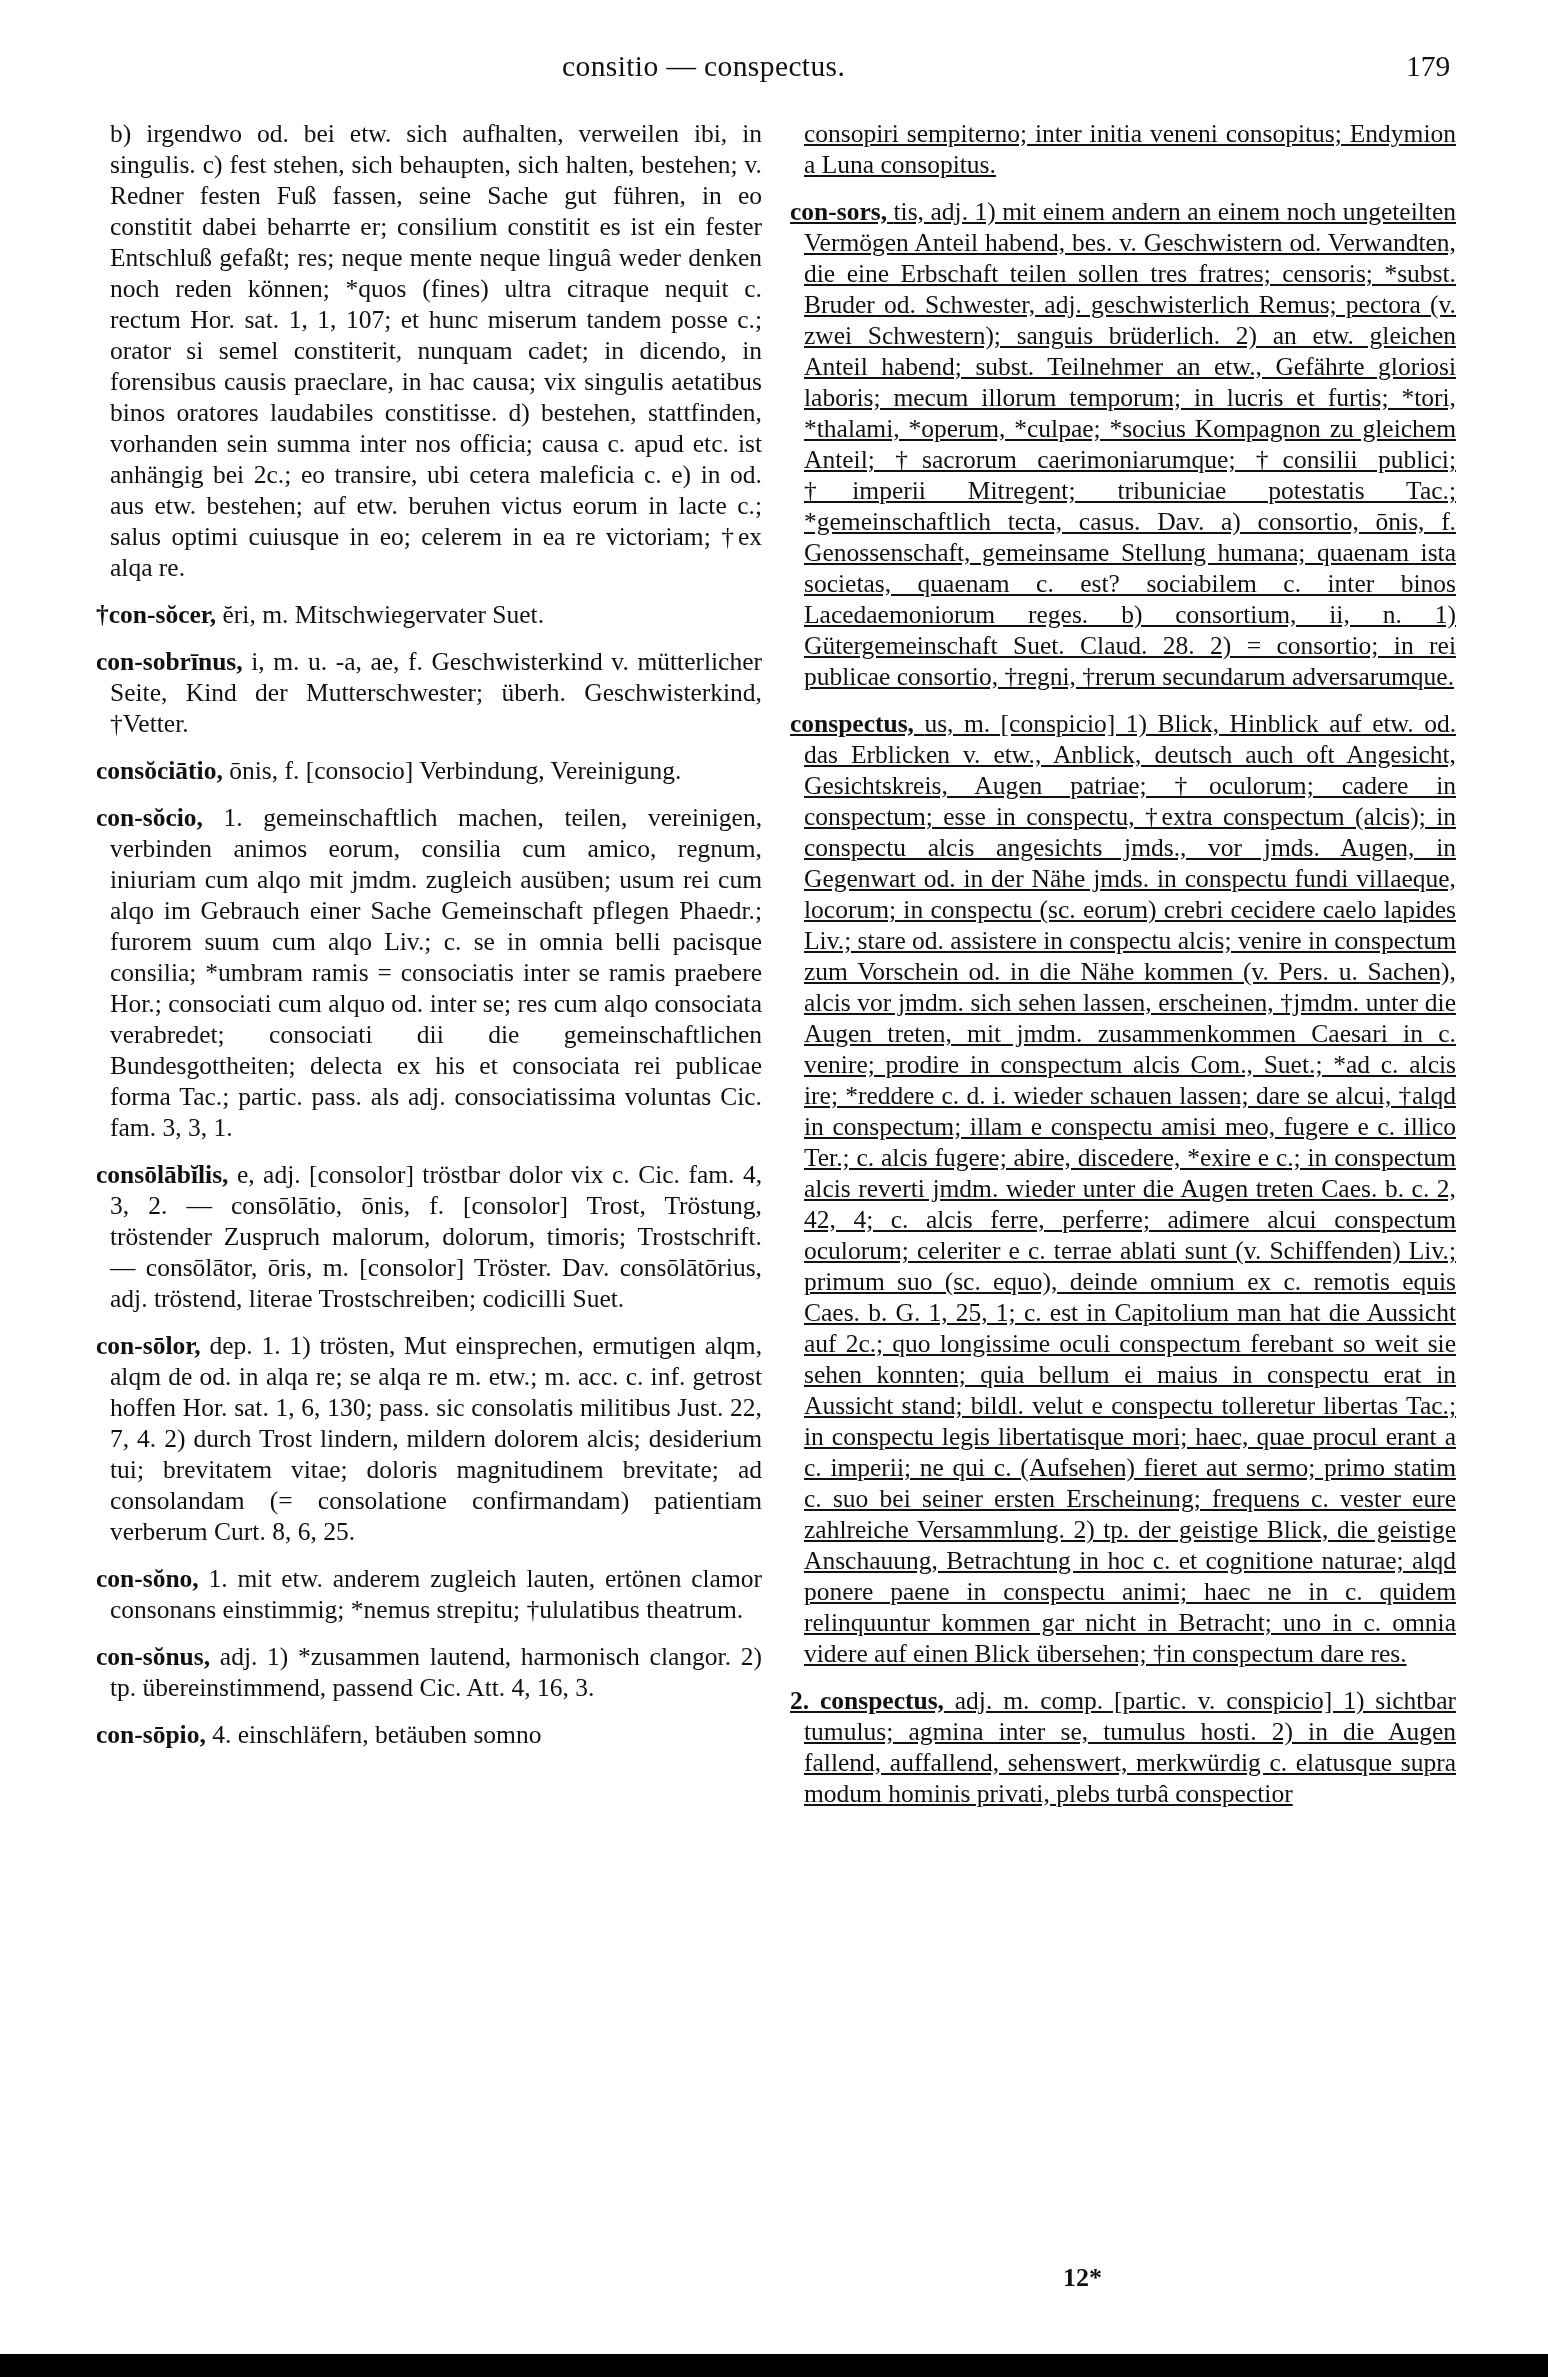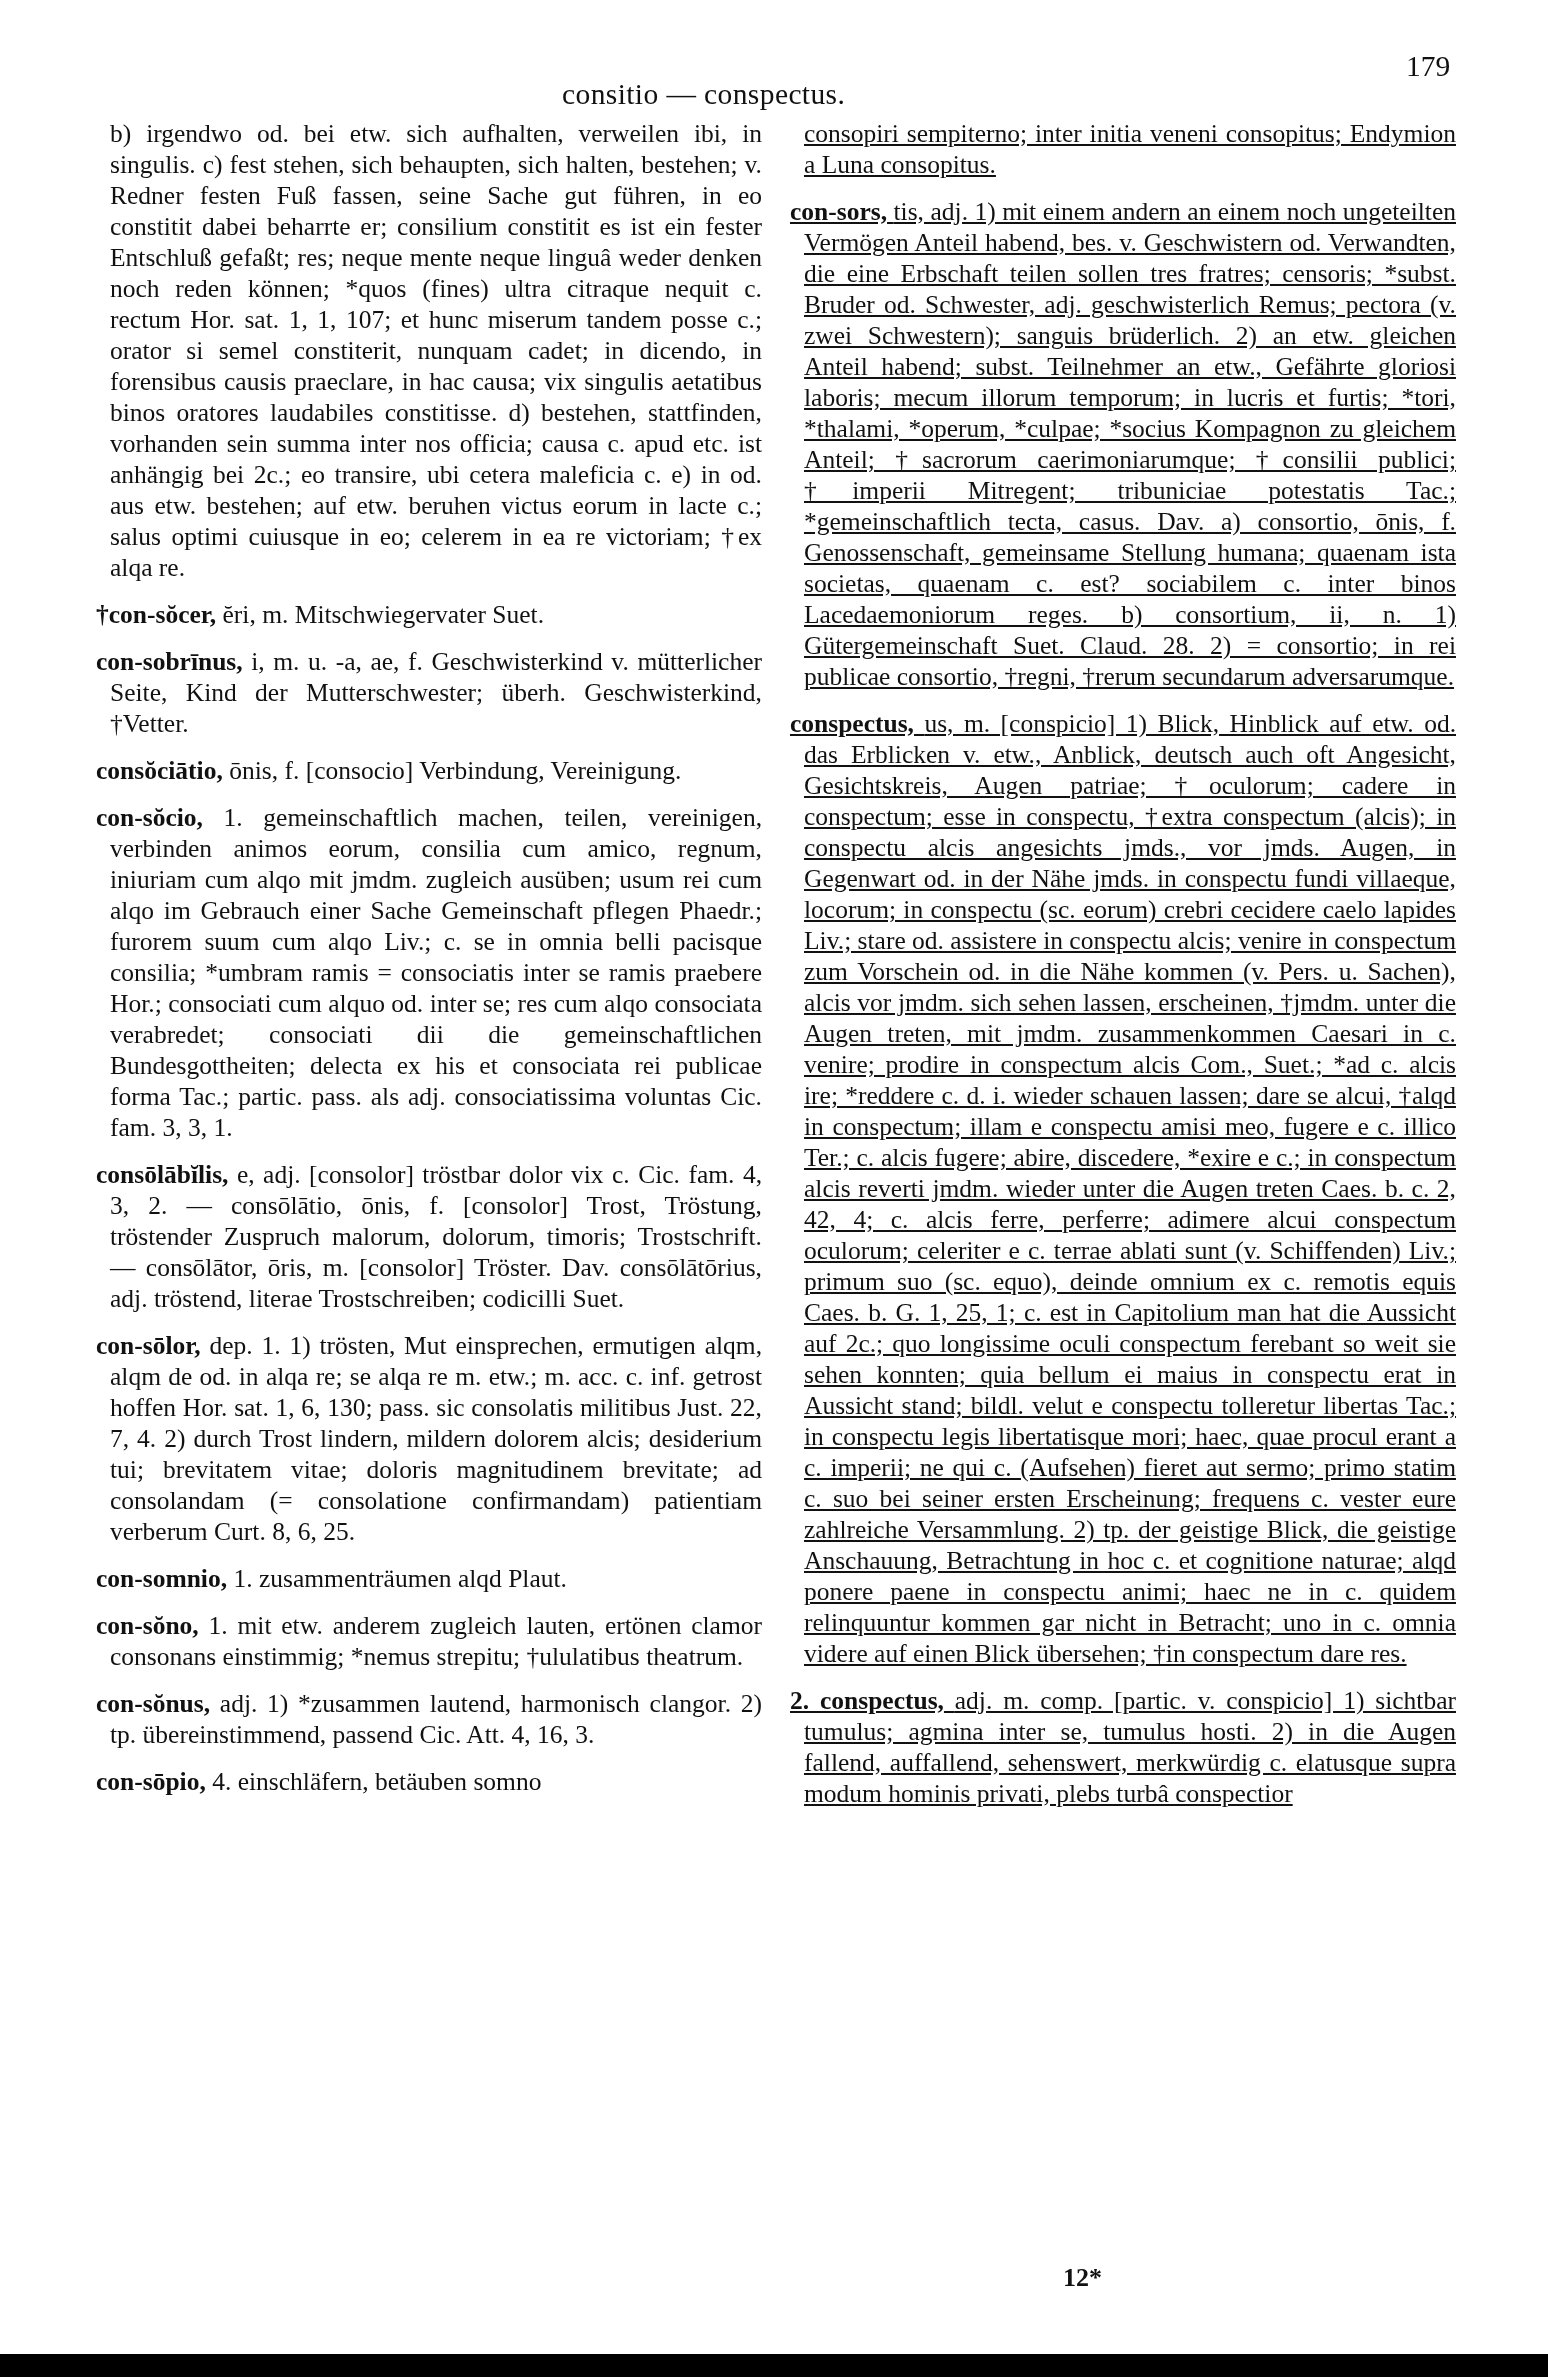--- a/index.html
+++ b/index.html
@@ -1,19 +1,19 @@
 <!DOCTYPE html>
 <html style="font-size:14px"><head>
 <meta charset="utf-8">
 <style>
   html, body { margin:0; padding:0; background:#ffffff; }
   body { width:1549px; height:2377px; position:relative; overflow:hidden;
          font-family:"Liberation Serif","DejaVu Serif",serif; color:#111; }
   .header { position:absolute; top:45px; left:0; width:1549px; height:43px; }
-  .running-head { position:absolute; left:562px; top:5.2px; font-size:29.5px; letter-spacing:0.4px;margin-top:28px; }
+  .running-head { position:absolute; left:562px; top:5.2px; font-size:29.5px; letter-spacing:0.4px; }
   .page-number { position:absolute; left:1406px; top:5.2px; font-size:29.5px; }
   .column { position:absolute; top:102px; width:698px; font-size:25.5px; line-height:31px;
             text-align:justify; }
   .col-left { left:80px; }
   .col-right { left:774px;text-decoration:underline; }
   .entry { text-indent:-14px; padding-left:14px; margin:16px; }
   .cont { margin:16px; padding-left:14px; }
   .hw { font-weight:bold; }
   .signature { position:absolute; left:1063px; top:2263px; font-size:26px; font-weight:bold; }
   .bottom-band { position:absolute; left:0; top:2354px; width:1549px; height:23.4px; background:#000; }
@@ -27,21 +27,20 @@
 </div>
 
 <div class="column col-left">
   <p class="cont">b) irgendwo od. bei etw. sich aufhalten, verweilen ibi, in singulis. c) fest stehen, sich behaupten, sich halten, bestehen; v. Redner festen Fuß fassen, seine Sache gut führen, in eo constitit dabei beharrte er; consilium constitit es ist ein fester Entschluß gefaßt; res; neque mente neque linguâ weder denken noch reden können; *quos (fines) ultra citraque nequit c. rectum Hor. sat. 1, 1, 107; et hunc miserum tandem posse c.; orator si semel constiterit, nunquam cadet; in dicendo, in forensibus causis praeclare, in hac causa; vix singulis aetatibus binos oratores laudabiles constitisse. d) bestehen, stattfinden, vorhanden sein summa inter nos officia; causa c. apud etc. ist anhängig bei 2c.; eo transire, ubi cetera maleficia c. e) in od. aus etw. bestehen; auf etw. beruhen victus eorum in lacte c.; salus optimi cuiusque in eo; celerem in ea re victoriam; †ex alqa re.</p>
   <p class="entry"><span class="hw">†con-sŏcer,</span> <span>ĕri, m. Mitschwiegervater Suet.</span></p>
   <p class="entry"><span class="hw">con-sobrīnus,</span> <span>i, m. u. -a, ae, f. Geschwisterkind v. mütterlicher Seite, Kind der Mutterschwester; überh. Geschwisterkind, †Vetter.</span></p>
   <p class="entry"><span class="hw">consŏciātio,</span> <span>ōnis, f. [consocio] Verbindung, Vereinigung.</span></p>
   <p class="entry"><span class="hw">con-sŏcio,</span> <span>1. gemeinschaftlich machen, teilen, vereinigen, verbinden animos eorum, consilia cum amico, regnum, iniuriam cum alqo mit jmdm. zugleich ausüben; usum rei cum alqo im Gebrauch einer Sache Gemeinschaft pflegen Phaedr.; furorem suum cum alqo Liv.; c. se in omnia belli pacisque consilia; *umbram ramis = consociatis inter se ramis praebere Hor.; consociati cum alquo od. inter se; res cum alqo consociata verabredet; consociati dii die gemeinschaftlichen Bundesgottheiten; delecta ex his et consociata rei publicae forma Tac.; partic. pass. als adj. consociatissima voluntas Cic. fam. 3, 3, 1.</span></p>
   <p class="entry"><span class="hw">consōlābĭlis,</span> <span>e, adj. [consolor] tröstbar dolor vix c. Cic. fam. 4, 3, 2. — consōlātio, ōnis, f. [consolor] Trost, Tröstung, tröstender Zuspruch malorum, dolorum, timoris; Trostschrift. — consōlātor, ōris, m. [consolor] Tröster. Dav. consōlātōrius, adj. tröstend, literae Trostschreiben; codicilli Suet.</span></p>
   <p class="entry"><span class="hw">con-sōlor,</span> <span>dep. 1. 1) trösten, Mut einsprechen, ermutigen alqm, alqm de od. in alqa re; se alqa re m. etw.; m. acc. c. inf. getrost hoffen Hor. sat. 1, 6, 130; pass. sic consolatis militibus Just. 22, 7, 4. 2) durch Trost lindern, mildern dolorem alcis; desiderium tui; brevitatem vitae; doloris magnitudinem brevitate; ad consolandam (= consolatione confirmandam) patientiam verberum Curt. 8, 6, 25.</span></p>
-  <p class="entry"><span class="hw">con-somnio,</span> <span>1. zusammenträumen alqd Plaut.</span></p>
   <p class="entry"><span class="hw">con-sŏno,</span> <span>1. mit etw. anderem zugleich lauten, ertönen clamor consonans einstimmig; *nemus strepitu; †ululatibus theatrum.</span></p>
   <p class="entry"><span class="hw">con-sŏnus,</span> <span>adj. 1) *zusammen lautend, harmonisch clangor. 2) tp. übereinstimmend, passend Cic. Att. 4, 16, 3.</span></p>
   <p class="entry"><span class="hw">con-sōpio,</span> <span>4. einschläfern, betäuben somno</span></p>
 </div>
 
 <div class="column col-right">
   <p class="cont">consopiri sempiterno; inter initia veneni consopitus; Endymion a Luna consopitus.</p>
   <p class="entry"><span class="hw">con-sors,</span> <span>tis, adj. 1) mit einem andern an einem noch ungeteilten Vermögen Anteil habend, bes. v. Geschwistern od. Verwandten, die eine Erbschaft teilen sollen tres fratres; censoris; *subst. Bruder od. Schwester, adj. geschwisterlich Remus; pectora (v. zwei Schwestern); sanguis brüderlich. 2) an etw. gleichen Anteil habend; subst. Teilnehmer an etw., Gefährte gloriosi laboris; mecum illorum temporum; in lucris et furtis; *tori, *thalami, *operum, *culpae; *socius Kompagnon zu gleichem Anteil; †sacrorum caerimoniarumque; †consilii publici; †imperii Mitregent; tribuniciae potestatis Tac.; *gemeinschaftlich tecta, casus. Dav. a) consortio, ōnis, f. Genossenschaft, gemeinsame Stellung humana; quaenam ista societas, quaenam c. est? sociabilem c. inter binos Lacedaemoniorum reges. b) consortium, ii, n. 1) Gütergemeinschaft Suet. Claud. 28. 2) = consortio; in rei publicae consortio, †regni, †rerum secundarum adversarumque.</span></p>
   <p class="entry"><span class="hw">conspectus,</span> <span>us, m. [conspicio] 1) Blick, Hinblick auf etw. od. das Erblicken v. etw., Anblick, deutsch auch oft Angesicht, Gesichtskreis, Augen patriae; †oculorum; cadere in conspectum; esse in conspectu, †extra conspectum (alcis); in conspectu alcis angesichts jmds., vor jmds. Augen, in Gegenwart od. in der Nähe jmds. in conspectu fundi villaeque, locorum; in conspectu (sc. eorum) crebri cecidere caelo lapides Liv.; stare od. assistere in conspectu alcis; venire in conspectum zum Vorschein od. in die Nähe kommen (v. Pers. u. Sachen), alcis vor jmdm. sich sehen lassen, erscheinen, †jmdm. unter die Augen treten, mit jmdm. zusammenkommen Caesari in c. venire; prodire in conspectum alcis Com., Suet.; *ad c. alcis ire; *reddere c. d. i. wieder schauen lassen; dare se alcui, †alqd in conspectum; illam e conspectu amisi meo, fugere e c. illico Ter.; c. alcis fugere; abire, discedere, *exire e c.; in conspectum alcis reverti jmdm. wieder unter die Augen treten Caes. b. c. 2, 42, 4; c. alcis ferre, perferre; adimere alcui conspectum oculorum; celeriter e c. terrae ablati sunt (v. Schiffenden) Liv.; primum suo (sc. equo), deinde omnium ex c. remotis equis Caes. b. G. 1, 25, 1; c. est in Capitolium man hat die Aussicht auf 2c.; quo longissime oculi conspectum ferebant so weit sie sehen konnten; quia bellum ei maius in conspectu erat in Aussicht stand; bildl. velut e conspectu tolleretur libertas Tac.; in conspectu legis libertatisque mori; haec, quae procul erant a c. imperii; ne qui c. (Aufsehen) fieret aut sermo; primo statim c. suo bei seiner ersten Erscheinung; frequens c. vester eure zahlreiche Versammlung. 2) tp. der geistige Blick, die geistige Anschauung, Betrachtung in hoc c. et cognitione naturae; alqd ponere paene in conspectu animi; haec ne in c. quidem relinquuntur kommen gar nicht in Betracht; uno in c. omnia videre auf einen Blick übersehen; †in conspectum dare res.</span></p>
   <p class="entry"><span class="hw">2. conspectus,</span> <span>adj. m. comp. [partic. v. conspicio] 1) sichtbar tumulus; agmina inter se, tumulus hosti. 2) in die Augen fallend, auffallend, sehenswert, merkwürdig c. elatusque supra modum hominis privati, plebs turbâ conspectior</span></p>

